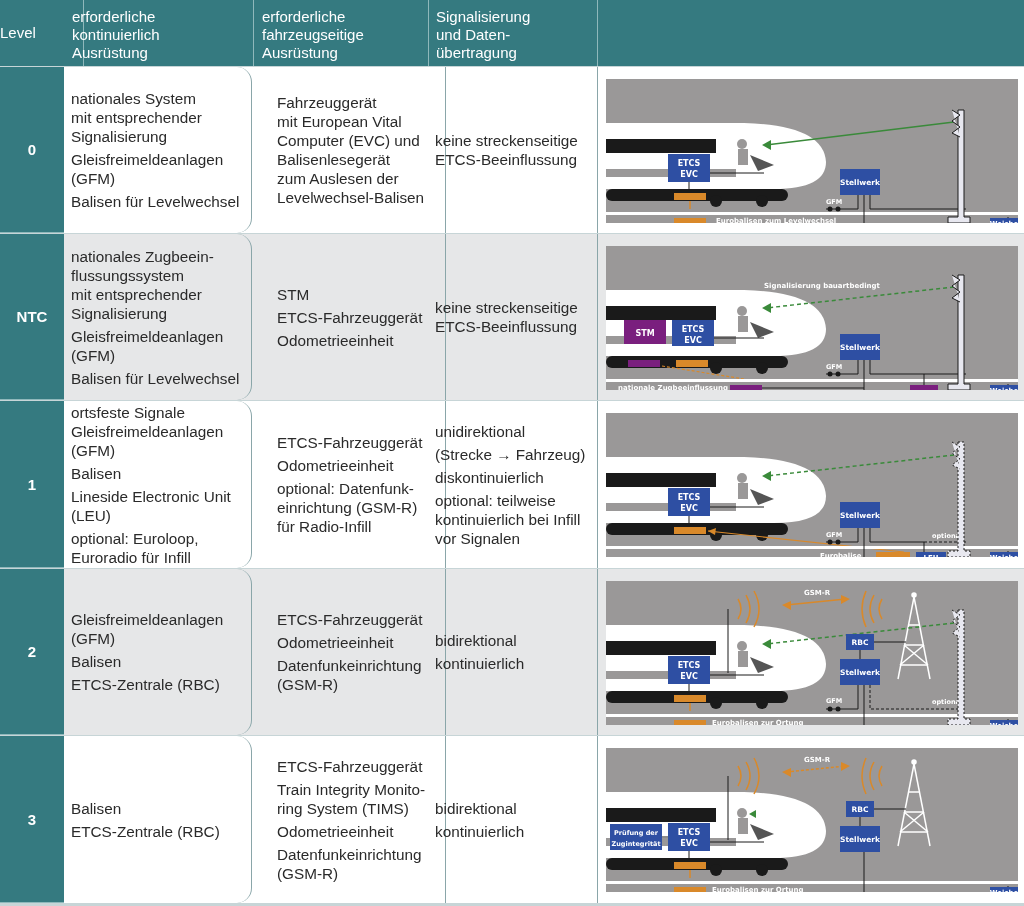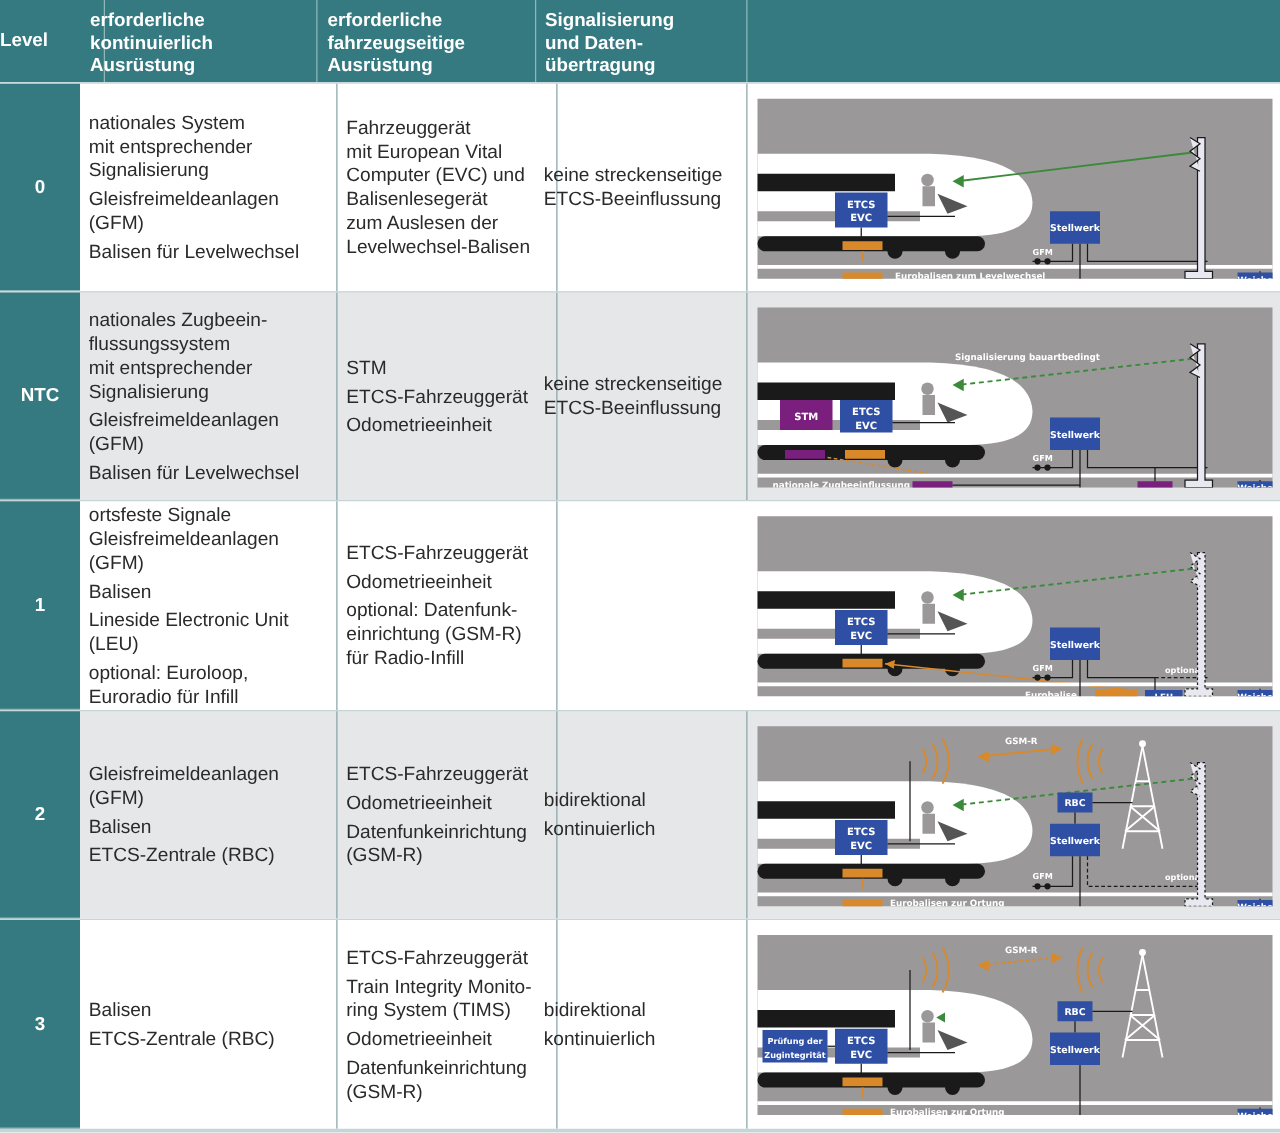--- a/index.html
+++ b/index.html
@@ -1,31 +1,31 @@
 <!DOCTYPE html>
 <html><head>
 <meta charset="utf-8">
 <style>
   html, body { margin:0; padding:0; background:#ffffff; }
   body { width:1024px; height:906px; overflow:hidden; font-family:"Liberation Sans", sans-serif; }
   .tbl { position:absolute; left:0; top:0; width:1024px; height:906px; }
   .hdr { position:absolute; left:0; top:0; width:1024px; height:66px; background:#357a80; }
-  .hcell { position:absolute; top:0; height:66px; color:#fff; font-weight:bold; font-size:15px; line-height:18px; box-sizing:border-box; border-right:1px solid #8fb8bb; }
+  .hcell { position:absolute; top:0; height:66px; color:#fff; font-weight:normal; font-size:15px; line-height:18px; box-sizing:border-box; border-right:1px solid #8fb8bb; }
   .hcell.level { left:0; width:84px; display:flex; align-items:center; }
   .hcell.c1 { left:64px; width:190px; padding:8px 0 0 8px; }
   .hcell.c2 { left:254px; width:175px; padding:8px 0 0 8px; }
   .hcell.c3 { left:429px; width:169px; padding:8px 0 0 7px; }
   .hcell.c4 { left:598px; width:426px; border-right:none; }
   .hcell span { display:block; }
   .row { position:absolute; left:0; width:1024px; box-sizing:border-box; border-top:1px solid #c7d5d7; }
   .row.alt { background:#e6e7e8; }
   .row.white { background:#ffffff; }
   .lvl { position:absolute; left:0; top:0; bottom:0; width:64px; background:#357a80; color:#fff; font-weight:bold; font-size:15px; display:flex; align-items:center; justify-content:center; border-bottom:1px solid #8fb8bb; box-sizing:border-box; }
   .col { position:absolute; top:0; bottom:0; box-sizing:border-box; border-right:1px solid #8aa6a9; display:flex; flex-direction:column; justify-content:center; color:#2a2a2a; font-size:15.3px; line-height:19px; }
-  .col.c1 { left:64px; width:206px; padding-left:7px; }
+  .col.c1 { left:64px; width:188px; padding-left:7px;border-radius:15px; }
   .col.c2 { left:271px; width:175px; padding-left:6px; }
   .col.c3 { left:429px; width:169px; padding-left:6px; }
   .col p { margin:0 0 4px 0; white-space:pre-line; }
   .col p:last-child { margin-bottom:0; }
   .diag { position:absolute; left:598px; top:0; bottom:0; width:426px; }
   .diag svg { position:absolute; left:6px; top:10px; }
   .diag text { font-family:"DejaVu Sans", sans-serif; font-weight:bold; }
   .bottom-line { position:absolute; left:0; top:903px; width:1024px; height:3px; background:#c7d5d7; }
 </style>
 </head>
@@ -200,20 +200,28 @@
       <p>optional: Euroloop,
 Euroradio für Infill</p>
     </div>
     <div class="col c2">
       <p>ETCS-Fahrzeuggerät</p>
       <p>Odometrieeinheit</p>
       <p>optional: Datenfunk-
 einrichtung (GSM-R)
 für Radio-Infill</p>
     </div>
+    <div class="col c3">
+      <p>unidirektional</p>
+      <p>(Strecke → Fahrzeug)</p>
+      <p>diskontinuierlich</p>
+      <p>optional: teilweise
+kontinuierlich bei Infill
+vor Signalen</p>
+    </div>
     <div class="diag">
       <svg width="416" height="146" viewBox="0 0 416 146">
         <rect x="2" y="2" width="412" height="148" fill="#9a9898"></rect>
         <path d="M2,46 L140,46 Q220,48 222,85 Q222,112 170,112 L2,112 Z" fill="#ffffff"></path>
         <rect x="2" y="62" width="110" height="14" fill="#1a1a1a"></rect>
         <rect x="2" y="92" width="130" height="8" fill="#9a9898"></rect>
         <rect x="2" y="112" width="182" height="12" rx="6" fill="#1a1a1a"></rect>
         <circle cx="112" cy="124" r="6" fill="#1a1a1a"></circle>
           <circle cx="158" cy="124" r="6" fill="#1a1a1a"></circle>
         <g>

